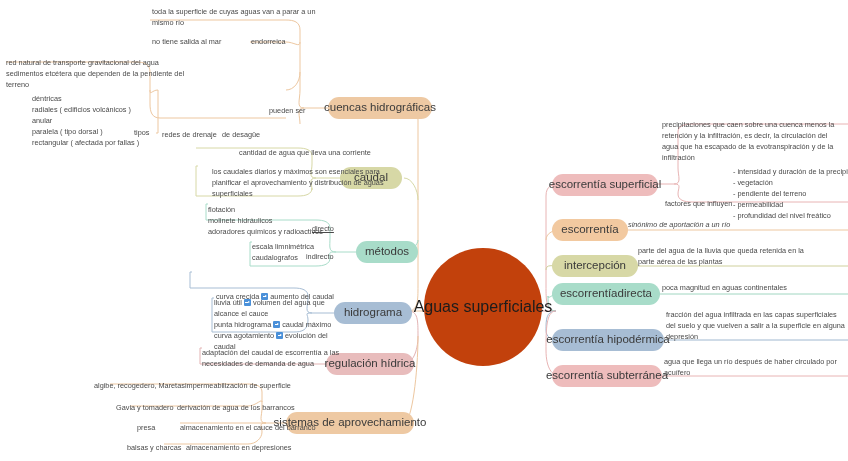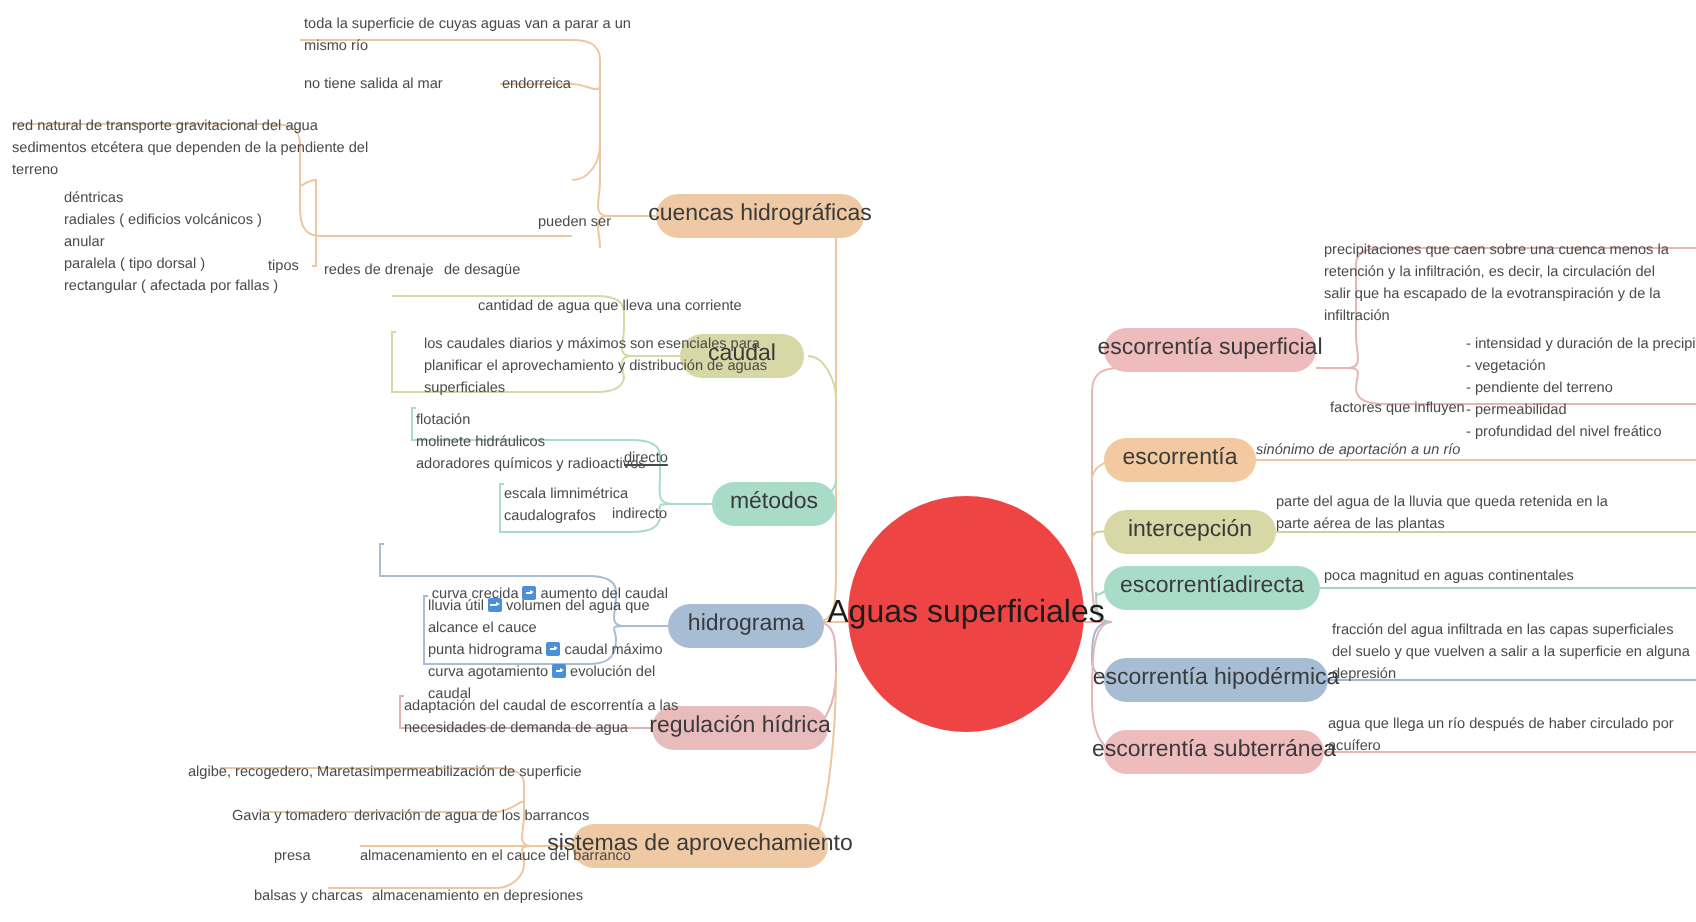--- a/index.html
+++ b/index.html
@@ -12,21 +12,21 @@
   svg.links{position:absolute;left:0;top:0;width:848px;height:461px;pointer-events:none;}
 
   .node{
     position:absolute;border-radius:14px;
     display:flex;align-items:center;justify-content:center;
     font-size:11.5px;line-height:1.15;white-space:nowrap;
     color:#3a3a3a;box-sizing:border-box;padding:0 10px;text-align:center;
   }
   .node.center{
     border-radius:50%;font-size:16px;color:#1c1c1c;
-    background:#ef4444;
+    background:#c2410c;
   }
   .leaf{
     position:absolute;font-size:7.3px;line-height:1.5;
     color:#4a4a4a;white-space:pre;
   }
   .tag{
     position:absolute;font-size:7.3px;line-height:1.5;color:#4a4a4a;white-space:pre;
   }
   .tag.u{text-decoration:underline;}
   .arrowic{
@@ -126,21 +126,21 @@
   <div class="node" style="left:340px;top:167px;width:62px;height:22px;background:#d7d8a6;">caudal</div>
 
   <div class="node" style="left:356px;top:241px;width:62px;height:22px;background:#a8dcc9;">métodos</div>
 
   <div class="node" style="left:334px;top:302px;width:78px;height:22px;background:#a7bdd4;">hidrograma</div>
 
   <div class="node" style="left:326px;top:353px;width:88px;height:22px;background:#e8bcbc;">regulación hídrica</div>
 
   <div class="node" style="left:286px;top:412px;width:128px;height:22px;background:#eec9a3;">sistemas de aprovechamiento</div>
 
-  <div class="node" style="left:552px;top:164px;width:106px;height:22px;background:#eebcbc;">escorrentía superficial</div>
+  <div class="node" style="left:552px;top:174px;width:106px;height:22px;background:#eebcbc;">escorrentía superficial</div>
 
   <div class="node" style="left:552px;top:219px;width:76px;height:22px;background:#f2c9a0;">escorrentía</div>
 
   <div class="node" style="left:552px;top:255px;width:86px;height:22px;background:#d7d8a6;">intercepción</div>
 
   <div class="node" style="left:552px;top:283px;width:108px;height:22px;background:#a8dcc9;">
       <span>escorrentía </span>
       <span class="u">directa</span>
     </div>
 
@@ -207,21 +207,21 @@
   <div class="tag" style="left:177px;top:403px;">derivación de agua de los barrancos</div>
 
   <div class="tag" style="left:137px;top:423px;">presa</div>
   <div class="tag" style="left:180px;top:423px;">almacenamiento en el cauce del barranco</div>
 
   <div class="tag" style="left:127px;top:443px;">balsas y charcas</div>
   <div class="tag" style="left:186px;top:443px;">almacenamiento en depresiones</div>
 
   <div class="leaf" style="left:662px;top:120px;">precipitaciones que caen sobre una cuenca menos la
 retención y la infiltración, es decir, la circulación del
-salir que ha escapado de la evotranspiración y de la
+agua que ha escapado de la evotranspiración y de la
 infiltración</div>
   <div class="tag" style="left:665px;top:199px;">factores que influyen</div>
   <div class="leaf" style="left:733px;top:167px;">- intensidad y duración de la precipitación
 - vegetación
 - pendiente del terreno
 - permeabilidad
 - profundidad del nivel freático</div>
 
   <div class="leaf" style="left:628px;top:220px;font-style:italic;">sinónimo de aportación a un río</div>
 

